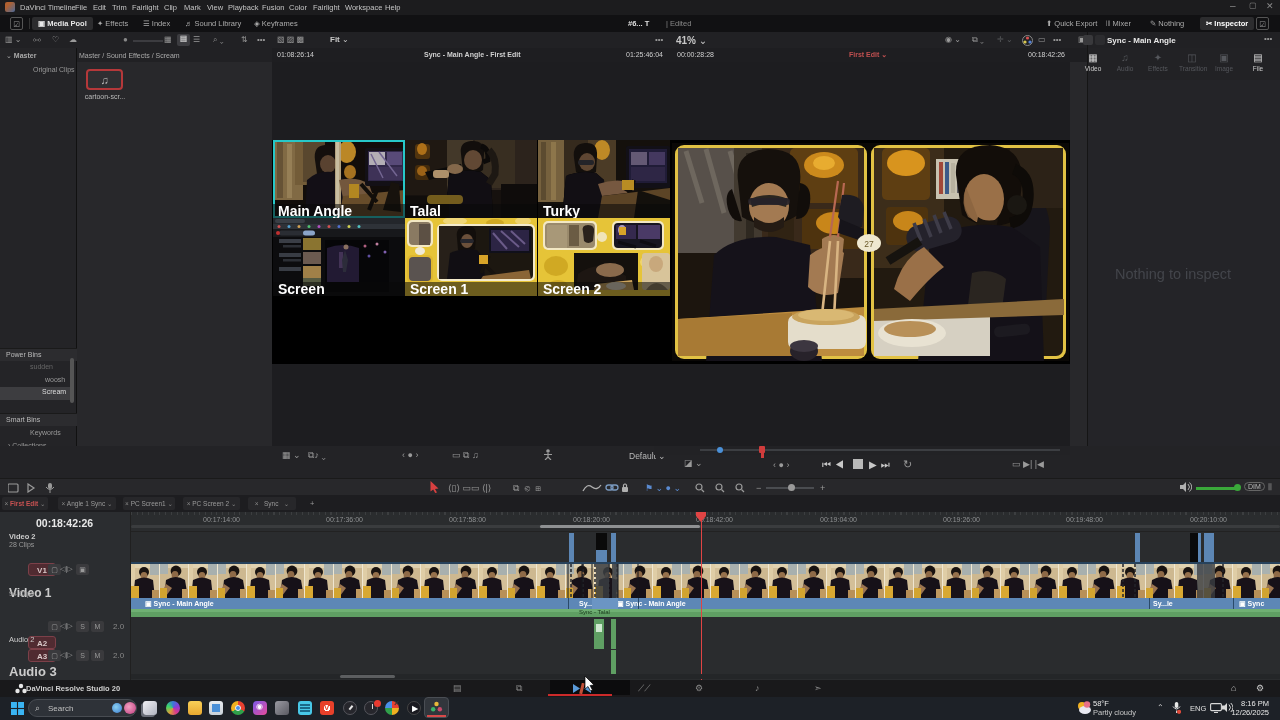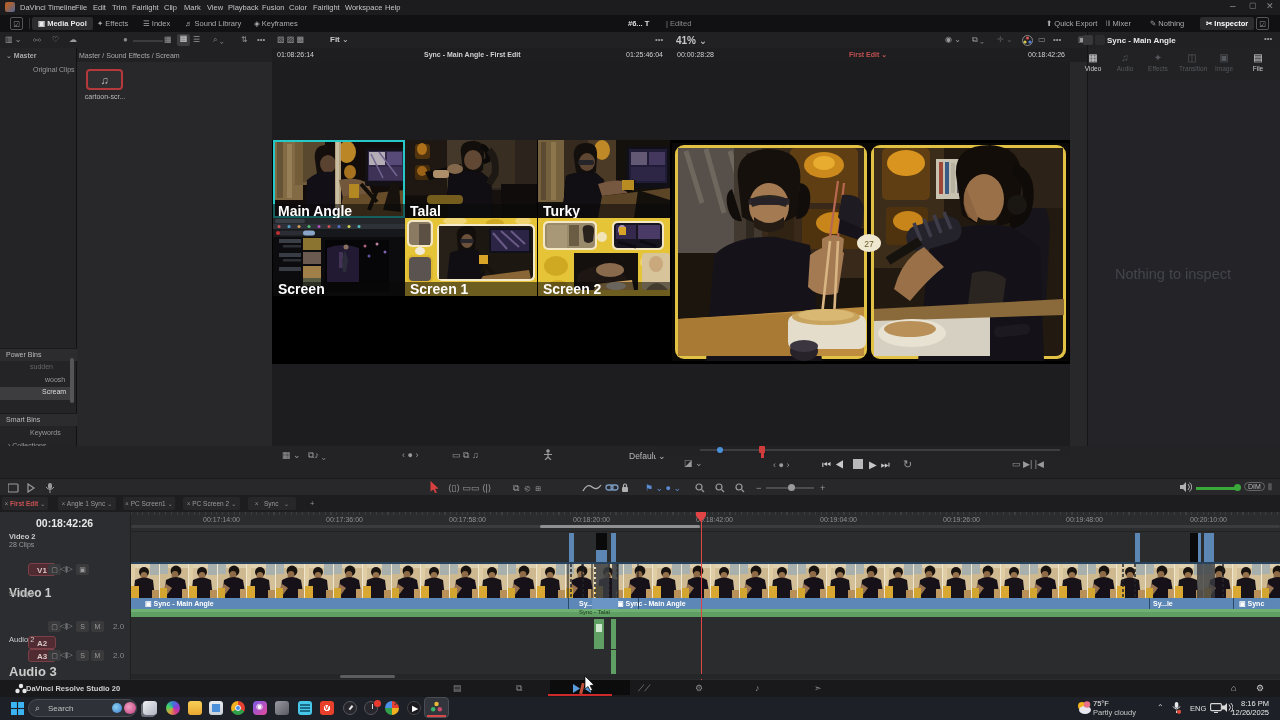--- a/index.html
+++ b/index.html
@@ -799,21 +799,21 @@
       <circle cx="7" cy="3.2" r="2.4" fill="#e8b83a"></circle>
         <circle cx="3.4" cy="9" r="2.4" fill="#3ab46a"></circle>
         <circle cx="10.6" cy="9" r="2.4" fill="#c84a6a"></circle>
     </svg>
     <div class="abs" style="left:427px; top:18px; width:19px; height:2px; background:#d84a4a"></div>
     <svg class="abs" style="left:1076px; top:3px" width="16" height="15" viewBox="0 0 16 15">
       <circle cx="6" cy="6" r="4" fill="#f0b020"></circle>
         <ellipse cx="9" cy="10" rx="6" ry="4" fill="#e8e8f0"></ellipse>
       <circle cx="11" cy="4.5" r="3.2" fill="#e87088"></circle>
     </svg>
-    <span class="abs" style="left:1093px; top:2px; font-size:7.5px">75°F</span>
+    <span class="abs" style="left:1093px; top:2px; font-size:7.5px">58°F</span>
     <span class="abs" style="left:1093px; top:11px; font-size:7.5px; color:#c8c8c8">Partly cloudy</span>
     <span class="abs" style="left:1157px; top:6px; font-size:8px; color:#d0d0d0">⌃</span>
     <svg class="abs" style="left:1172px; top:5px" width="9" height="13" viewBox="0 0 9 13">
       <rect x="2.8" y="0" width="3.5" height="6" rx="1.7" fill="#e8e8e8"></rect>
         <path d="M1,4.5 q3.5,5 7,0 M4.6,8.5 L4.6,11" stroke="#e8e8e8" stroke-width="1" fill="none"></path>
       <circle cx="7" cy="9.8" r="2.1" fill="#e04a3a"></circle>
     </svg>
     <span class="abs" style="left:1190px; top:7px; font-size:7.5px; color:#e0e0e0">ENG</span>
     <svg class="abs" style="left:1210px; top:6px" width="12" height="10" viewBox="0 0 12 10">
       <rect x="0.6" y="0.6" width="10.8" height="7" rx="1" fill="none" stroke="#d8d8d8" stroke-width="1.1"></rect>

